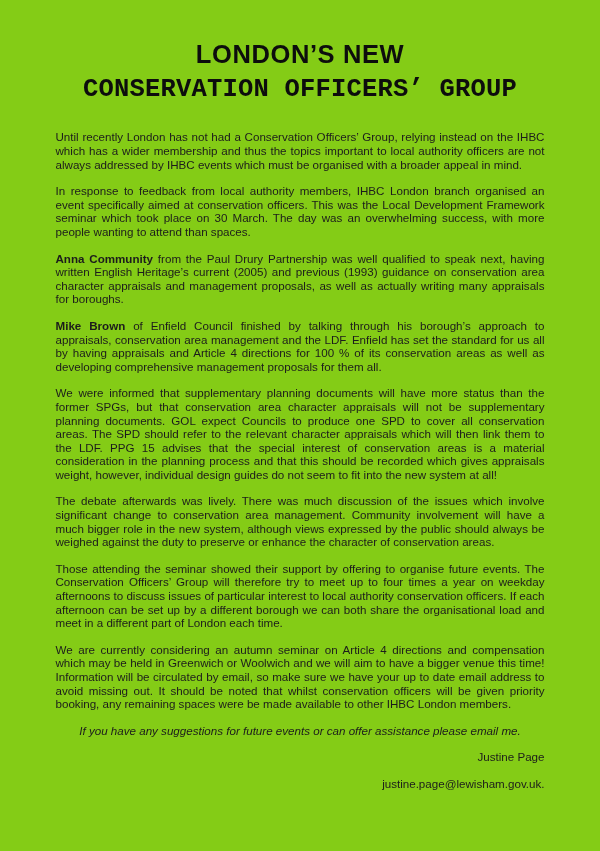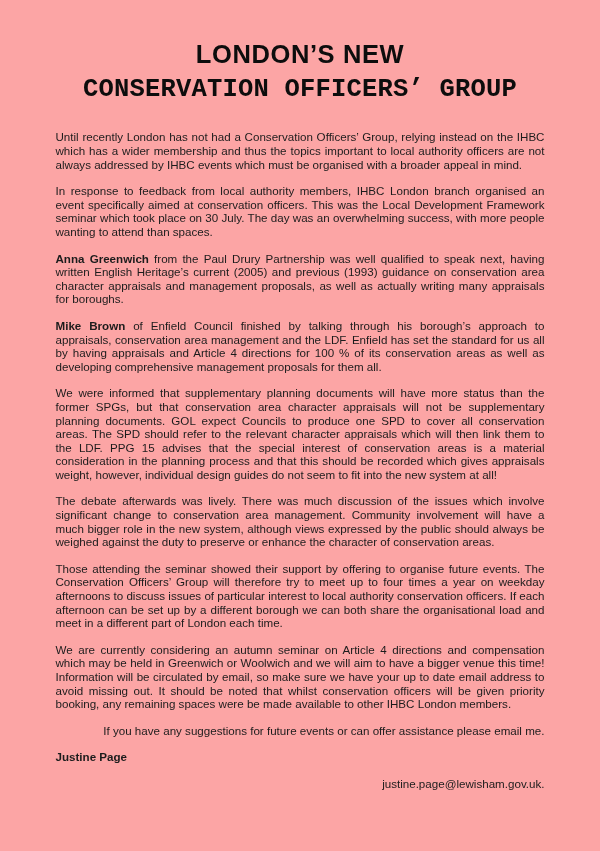--- a/index.html
+++ b/index.html
@@ -13,21 +13,21 @@
     height: 851px;
     overflow: hidden;
     font-family: "Liberation Sans", sans-serif;
     color: #1a1a1a;
     -webkit-font-smoothing: antialiased;
   }
   .page {
     position: relative;
     width: 600px;
     height: 851px;
-    background: #fca5a5;
+    background: #84cc16;
     box-sizing: border-box;
   }
   .doc-title {
     margin: 0;
     padding-top: 36px;
     text-align: center;
     font-size: 25.5px;
     font-weight: bold;
     letter-spacing: 0.6px;
     line-height: 1.42;
@@ -52,32 +52,32 @@
     line-height: 13.6px;
     text-align: justify;
     text-justify: inter-word;
     color: #1c1c1c;
     hyphens: manual;
   }
   p.para:last-child {
     margin-bottom: 0;
   }
   p.plain {
-    text-align: right;
+    text-align: center;
+    font-style: italic;
   }
   .lead {
     font-weight: bold;
   }
   .sig {
     margin: 0 0 13px 0;
     font-size: 11.6px;
     line-height: 13.6px;
-    text-align: left;
+    text-align: right;
     color: #1c1c1c;
-    font-weight: bold;
   }
   .email {
     margin: 0;
     font-size: 11.6px;
     line-height: 13.6px;
     text-align: right;
     color: #1c1c1c;
   }
 </style>
 </head>
@@ -87,24 +87,24 @@
 
   <h1 class="doc-title">
     <span class="title-line line1">LONDON’S NEW</span>
     <span class="title-line line2">CONSERVATION OFFICERS’ GROUP</span>
   </h1>
 
   <div class="body-wrap">
 
     <p class="para"><span>Until recently London has not had a Conservation Officers’ Group, relying instead on the IHBC which has a wider membership and thus the topics important to local authority officers are not always addressed by IHBC events which must be organised with a broader appeal in mind.</span></p>
 
-    <p class="para"><span>In response to feedback from local authority members, IHBC London branch organised an event specifically aimed at conservation officers. This was the Local Development Framework seminar which took place on 30 July.  The day was an overwhelming success, with more people wanting to attend than spaces.</span></p>
+    <p class="para"><span>In response to feedback from local authority members, IHBC London branch organised an event specifically aimed at conservation officers. This was the Local Development Framework seminar which took place on 30 March.  The day was an overwhelming success, with more people wanting to attend than spaces.</span></p>
 
 
-    <p class="para"><span class="lead">Anna Greenwich</span><span> from the Paul Drury Partnership was well qualified to speak next, having written English Heritage’s current (2005) and previous (1993) guidance on conservation area character appraisals and management proposals, as well as actually writing many appraisals for boroughs.</span></p>
+    <p class="para"><span class="lead">Anna Community</span><span> from the Paul Drury Partnership was well qualified to speak next, having written English Heritage’s current (2005) and previous (1993) guidance on conservation area character appraisals and management proposals, as well as actually writing many appraisals for boroughs.</span></p>
 
     <p class="para"><span class="lead">Mike Brown</span><span> of Enfield Council finished by talking through his borough’s approach to appraisals, conservation area management and the LDF. Enfield has set the standard for us all by having appraisals and Article 4 directions for 100 % of its conservation areas as well as developing comprehensive management proposals for them all.</span></p>
 
     <p class="para"><span>We were informed that supplementary planning documents will have more status than the former SPGs, but that conservation area character appraisals will not be supplementary planning documents. GOL expect Councils to produce one SPD to cover all conservation areas. The SPD should refer to the relevant character appraisals which will then link them to the LDF. PPG 15 advises that the special interest of conservation areas is a material consideration in the planning process and that this should be recorded which gives appraisals weight, however, individual design guides do not seem to fit into the new system at all!</span></p>
 
     <p class="para"><span>The debate afterwards was lively.  There was much discussion of the issues which involve significant change to conservation area management. Community involvement will have a much bigger role in the new system, although views expressed by the public should always be weighed against the duty to preserve or enhance the character of conservation areas.</span></p>
 
     <p class="para"><span>Those attending the seminar showed their support by offering to organise future events. The Conservation Officers’ Group will therefore try to meet up to four times a year on weekday afternoons to discuss issues of particular interest to local authority conservation officers. If each afternoon can be set up by a different borough we can both share the organisational load and meet in a different part of London each time.</span></p>
 
     <p class="para"><span>We are currently considering an autumn seminar on Article 4 directions and compensation which may be held in Greenwich or Woolwich and we will aim to have a bigger venue this time! Information will be circulated by email, so make sure we have your up to date email address to avoid missing out. It should be noted that whilst conservation officers will be given priority booking, any remaining spaces were be made available to other IHBC London members.</span></p>

